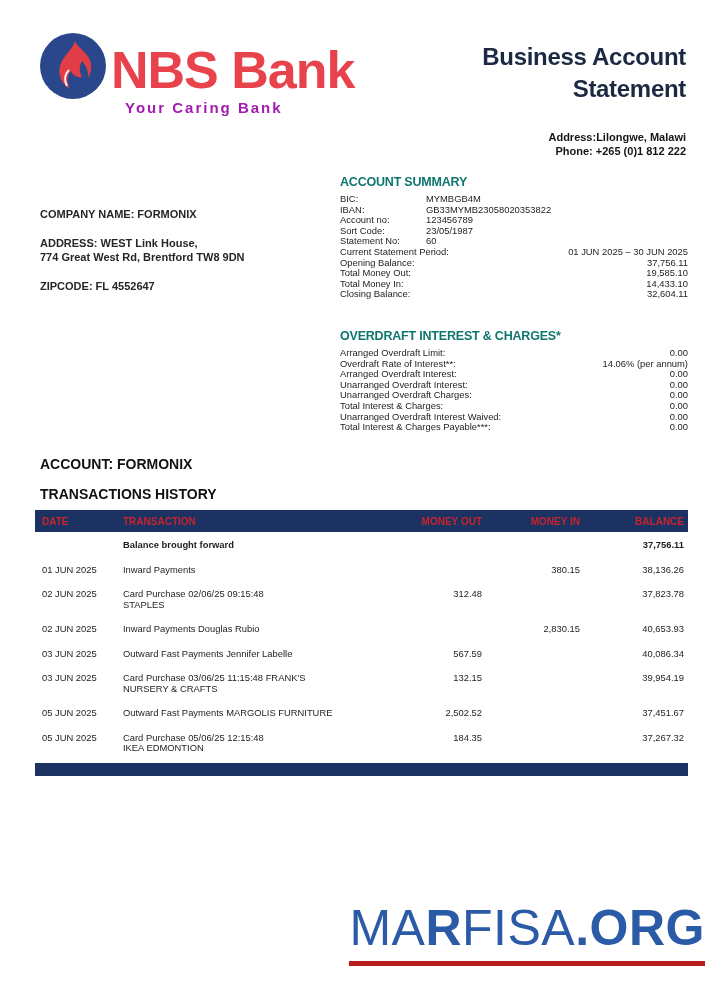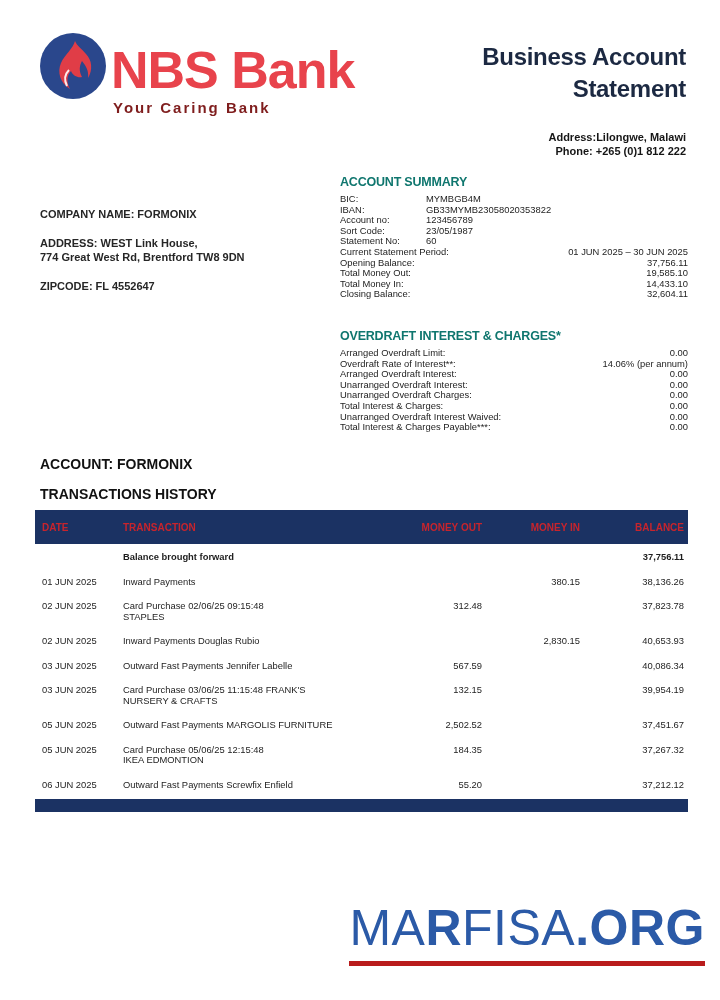--- a/index.html
+++ b/index.html
@@ -5,21 +5,21 @@
   * { margin:0; padding:0; box-sizing:border-box; }
   html,body { background:#ffffff; }
   body { font-family:"Liberation Sans", sans-serif; }
   .page { position:relative; width:720px; height:1000px; background:#fff; overflow:hidden; }
 
   
   .logo { position:absolute; left:40px; top:33px; display:flex; align-items:flex-start; }
   .logo-circle { width:66px; height:66px; flex-shrink:0; }
   .logo-textcol { margin-left:5px; display:flex; flex-direction:column; }
   .logo-name { font-size:52px; font-weight:bold; color:#e8434c; line-height:1; margin-top:11px; letter-spacing:-1px; }
-  .logo-tagline { font-size:15px; font-weight:bold; color:#7f1d1d; letter-spacing:2px; margin-top:3px; margin-left:2px; }
+  .logo-tagline { font-size:15px; font-weight:bold; color:#a21caf; letter-spacing:2px; margin-top:3px; margin-left:14px; }
 
   
   .doc-title { position:absolute; top:41px; right:34px; text-align:right; color:#1c2942; font-weight:bold; font-size:24px; line-height:32px; letter-spacing:-0.3px; }
   .contact { position:absolute; top:130px; right:34px; text-align:right; font-weight:bold; font-size:11px; line-height:14px; color:#161616; }
 
   
   .company { position:absolute; left:40px; top:207px; font-size:11px; font-weight:bold; color:#262626; line-height:14px; }
   .company .gap { margin-top:15px; }
 
   
@@ -29,21 +29,21 @@
   .kv { display:flex; font-size:9.4px; color:#1d1d1d; line-height:10.6px; }
   .kv .k { width:86px; flex-shrink:0; }
   .kv2 { display:flex; justify-content:space-between; font-size:9.4px; color:#1d1d1d; line-height:10.6px; }
 
   
   .acct-heading { position:absolute; left:40px; top:456px; font-size:14px; font-weight:bold; color:#111; }
   .txn-heading { position:absolute; left:40px; top:486px; font-size:14px; font-weight:bold; color:#111; }
 
   
   .table { position:absolute; left:35px; top:510px; width:653px; }
-  .thead { display:flex; background:#1b3263; height:34px; align-items:center; color:#c8242c; font-weight:bold; font-size:10px; }
+  .thead { display:flex; background:#1b3263; height:22px; align-items:center; color:#c8242c; font-weight:bold; font-size:10px; }
   .trow { display:flex; font-size:9.4px; color:#1d1d1d; padding:8px 0 6px; line-height:10.5px; }
   .trow.bold { font-weight:bold; }
   .c-date { width:88px; padding-left:7px; flex-shrink:0; }
   .c-desc { flex:1; padding-right:8px; text-align:left; }
   .c-out { width:110px; text-align:right; flex-shrink:0; }
   .c-in  { width:98px;  text-align:right; flex-shrink:0; }
   .c-bal { width:108px; text-align:right; padding-right:4px; flex-shrink:0; }
   .tfoot { background:#1b3263; height:13px; margin-top:3px; }
 
   
@@ -284,30 +284,20 @@
           <div class="c-date">05 JUN 2025</div>
           <div class="c-desc">
             <div>Card Purchase 05/06/25 12:15:48</div>
             <div>IKEA EDMONTION</div>
           </div>
           <div class="c-out">184.35</div>
           <div class="c-in"></div>
           <div class="c-bal">37,267.32</div>
         </div>
 
-        <div class="trow">
-          <div class="c-date">06 JUN 2025</div>
-          <div class="c-desc">
-            <div>Outward Fast Payments Screwfix Enfield</div>
-            <div></div>
-          </div>
-          <div class="c-out">55.20</div>
-          <div class="c-in"></div>
-          <div class="c-bal">37,212.12</div>
-        </div>
       </div>
     <div class="tfoot"></div>
   </div>
 
   <div class="site">
     
   <span>MA</span><span class="b">R</span><span>FISA</span><span class="b">.ORG</span></div>
 
 </div>
 

